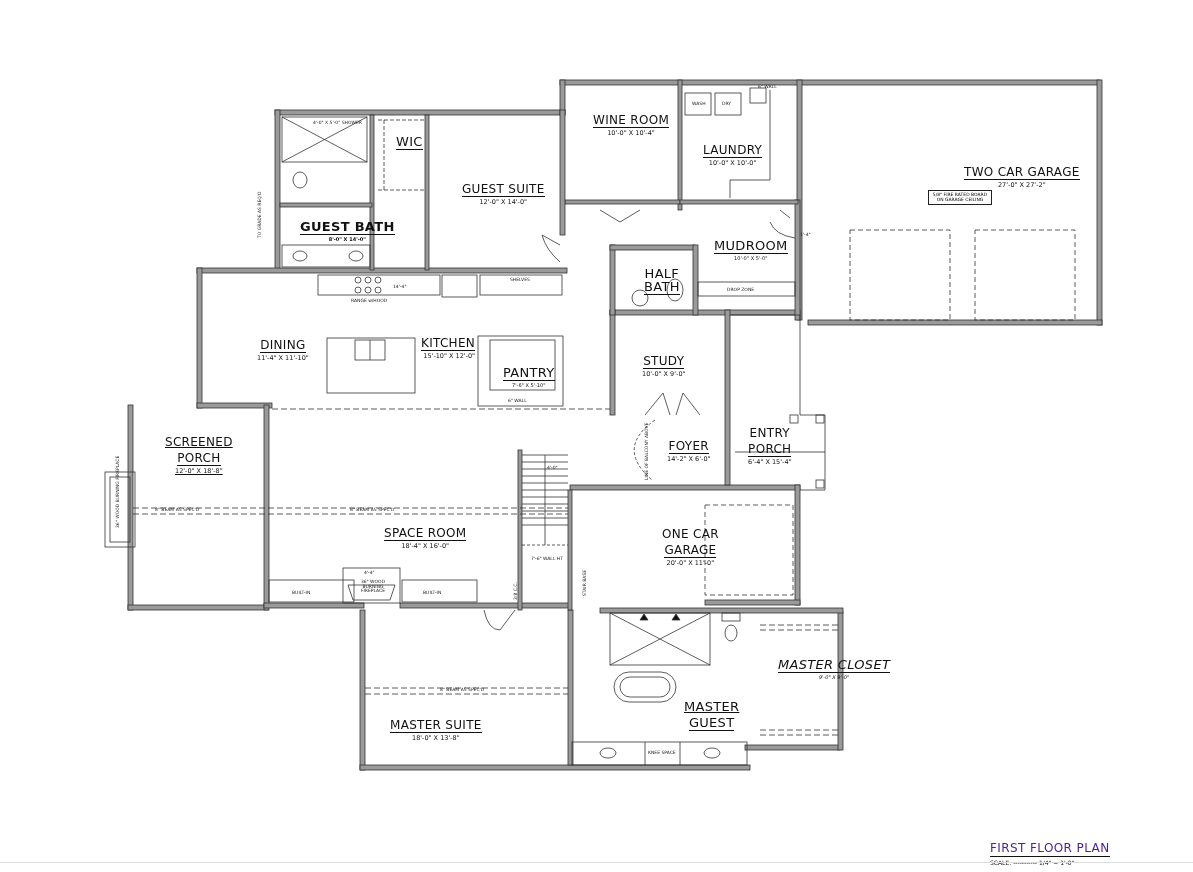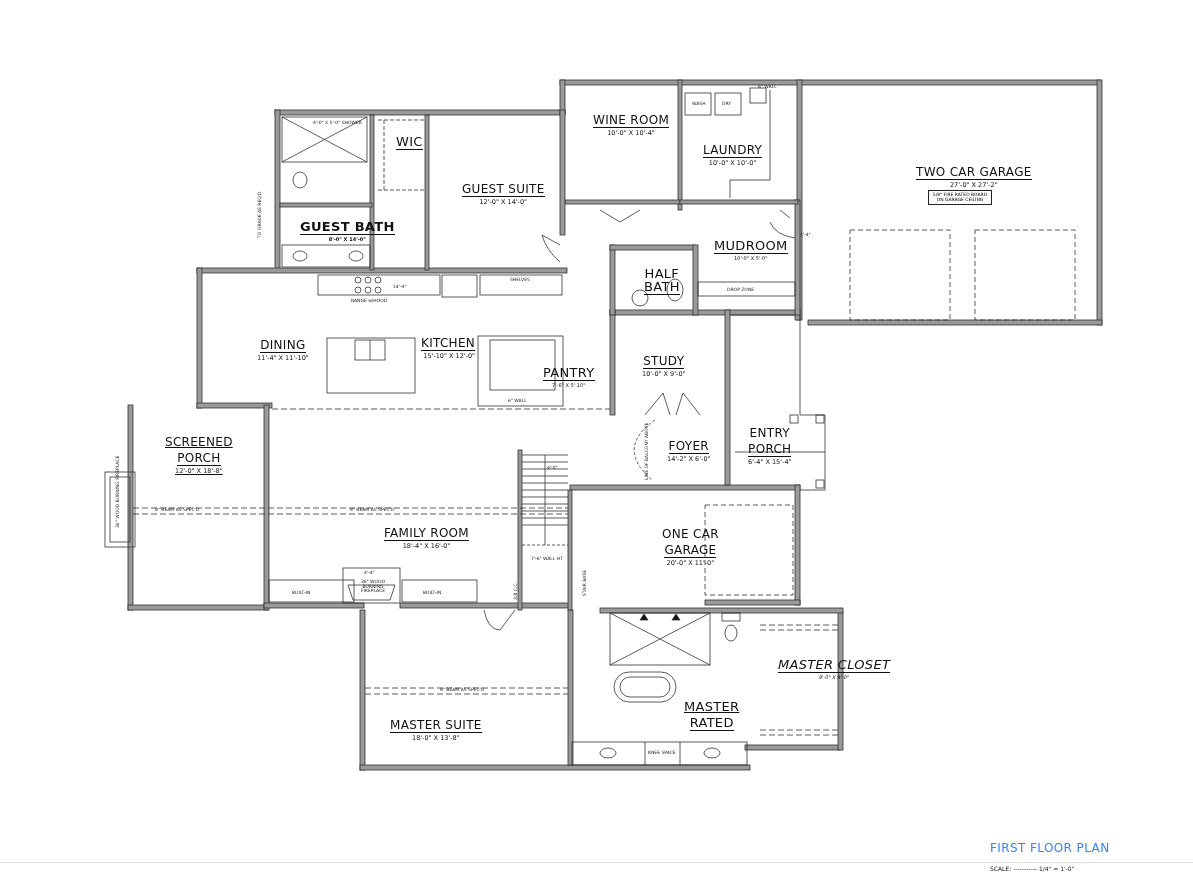--- a/index.html
+++ b/index.html
@@ -7,21 +7,21 @@
   #plan { position: absolute; left: 0; top: 0; }
   .lbl { position: absolute; font-family: "DejaVu Sans", sans-serif; color: #111; text-align: center; line-height: 1; white-space: nowrap; }
   .lbl .nm { display: inline-block; font-size: 12px; letter-spacing: 0.3px; border-bottom: 1px solid #111; padding-bottom: 1px; }
   .lbl .dim { display: block; font-size: 6.5px; margin-top: 2px; }
   .lbl.sm .nm { font-size: 13px; }
   .lbl.sm .dim { font-size: 5px; }
   .note { position: absolute; font-family: "DejaVu Sans", sans-serif; font-size: 4.5px; color: #222; white-space: nowrap; line-height: 1; }
   .note.v { transform: rotate(-90deg); transform-origin: left top; }
   .boxnote { position: absolute; border: 1px solid #222; font-family: "DejaVu Sans", sans-serif; font-size: 4.5px; text-align: center; padding: 1px 3px; line-height: 1.2; }
   .title { position: absolute; left: 990px; top: 838px; text-align: left; }
-  .title .t { font-family: "DejaVu Sans", sans-serif; font-size: 12px; letter-spacing: 0.4px; border-bottom: 1px solid #111; display: inline-block; padding-bottom: 7px; color: #3b82f6; }
+  .title .t { font-family: "DejaVu Sans", sans-serif; font-size: 12px; letter-spacing: 0.4px; border-bottom: 1px solid #111; display: inline-block; padding-bottom: 1px; color: #4c1d95; }
   .title .s { display: block; font-family: "DejaVu Sans", sans-serif; font-size: 6px; margin-top: 2px; color: #111; }
   .rule { position: absolute; left: 0; top: 862px; width: 1193px; height: 1px; background: #ddd; }
 </style>
 </head>
 <body>
 
 <svg id="plan" width="1193" height="872" viewBox="0 0 1193 872" xmlns="http://www.w3.org/2000/svg">
   <g fill="none" stroke="#222" stroke-width="1">
 
     <g fill="#9a9a9a" stroke="#333" stroke-width="0.8">
@@ -206,41 +206,41 @@
   <span class="nm">WIC</span>
 </div>
 <div class="lbl" style="left:593px;top:111px;">
   <span class="nm">WINE ROOM</span>
   <span class="dim">10'-0" X 10'-4"</span>
 </div>
 <div class="lbl" style="left:703px;top:141px;">
   <span class="nm">LAUNDRY</span>
   <span class="dim">10'-0" X 10'-0"</span>
 </div>
-<div class="lbl" style="left:916px;top:163px;">
+<div class="lbl" style="left:964px;top:163px;">
   <span class="nm">TWO CAR GARAGE</span>
   <span class="dim">27'-0" X 27'-2"</span>
 </div>
 <div class="boxnote" style="left:928px;top:190px;width:56px;">5/8" FIRE RATED BOARD ON GARAGE CEILING</div>
 <div class="lbl sm" style="left:714px;top:237px;">
   <span class="nm">MUDROOM</span>
   <span class="dim">10'-0" X 5'-0"</span>
 </div>
 <div class="lbl sm" style="left:644px;top:267px;width:26px;white-space:normal;">
   <span class="nm">HALF BATH</span>
 </div>
 <div class="lbl" style="left:257px;top:336px;">
   <span class="nm">DINING</span>
   <span class="dim">11'-4" X 11'-10"</span>
 </div>
 <div class="lbl" style="left:421px;top:334px;text-align:right;">
   <span class="nm">KITCHEN</span>
   <span class="dim">15'-10" X 12'-0"</span>
 </div>
-<div class="lbl sm" style="left:503px;top:364px;margin-left:40px;">
+<div class="lbl sm" style="left:503px;top:364px;">
   <span class="nm">PANTRY</span>
   <span class="dim">7'-6" X 5'-10"</span>
 </div>
 <div class="lbl" style="left:642px;top:352px;">
   <span class="nm">STUDY</span>
   <span class="dim">10'-0" X 9'-0"</span>
 </div>
 <div class="lbl" style="left:667px;top:437px;">
   <span class="nm">FOYER</span>
   <span class="dim">14'-2" X 6'-0"</span>
@@ -249,35 +249,35 @@
   <span class="nm" style="display:block;border:none;">ENTRY</span>
   <span class="nm">PORCH</span>
   <span class="dim">6'-4" X 15'-4"</span>
 </div>
 <div class="lbl" style="left:165px;top:436px;text-decoration:underline;">
   <span class="nm" style="display:block;border:none;">SCREENED</span>
   <span class="nm">PORCH</span>
   <span class="dim">12'-0" X 18'-8"</span>
 </div>
 <div class="lbl" style="left:384px;top:524px;">
-  <span class="nm">FAMILY ROOM</span>
+  <span class="nm">SPACE ROOM</span>
   <span class="dim">18'-4" X 16'-0"</span>
 </div>
 <div class="lbl" style="left:662px;top:528px;">
   <span class="nm" style="display:block;border:none;">ONE CAR</span>
   <span class="nm">GARAGE</span>
   <span class="dim">20'-0" X 11'-0"</span>
 </div>
 <div class="lbl" style="left:390px;top:716px;">
   <span class="nm">MASTER SUITE</span>
   <span class="dim">18'-0" X 13'-8"</span>
 </div>
 <div class="lbl sm" style="left:684px;top:700px;text-decoration:underline;">
   <span class="nm" style="display:block;border:none;">MASTER</span>
-  <span class="nm">RATED</span>
+  <span class="nm">GUEST</span>
 </div>
 <div class="lbl sm" style="left:778px;top:656px;font-style:italic;">
   <span class="nm">MASTER CLOSET</span>
   <span class="dim">9'-0" X 9'-0"</span>
 </div>
 
 <div class="note" style="left:313px;top:121px;">4'-0" X 5'-0" SHOWER</div>
 <div class="note" style="left:351px;top:299px;">RANGE w/HOOD</div>
 <div class="note" style="left:393px;top:285px;">14'-4"</div>
 <div class="note" style="left:510px;top:278px;">SHELVES</div>

